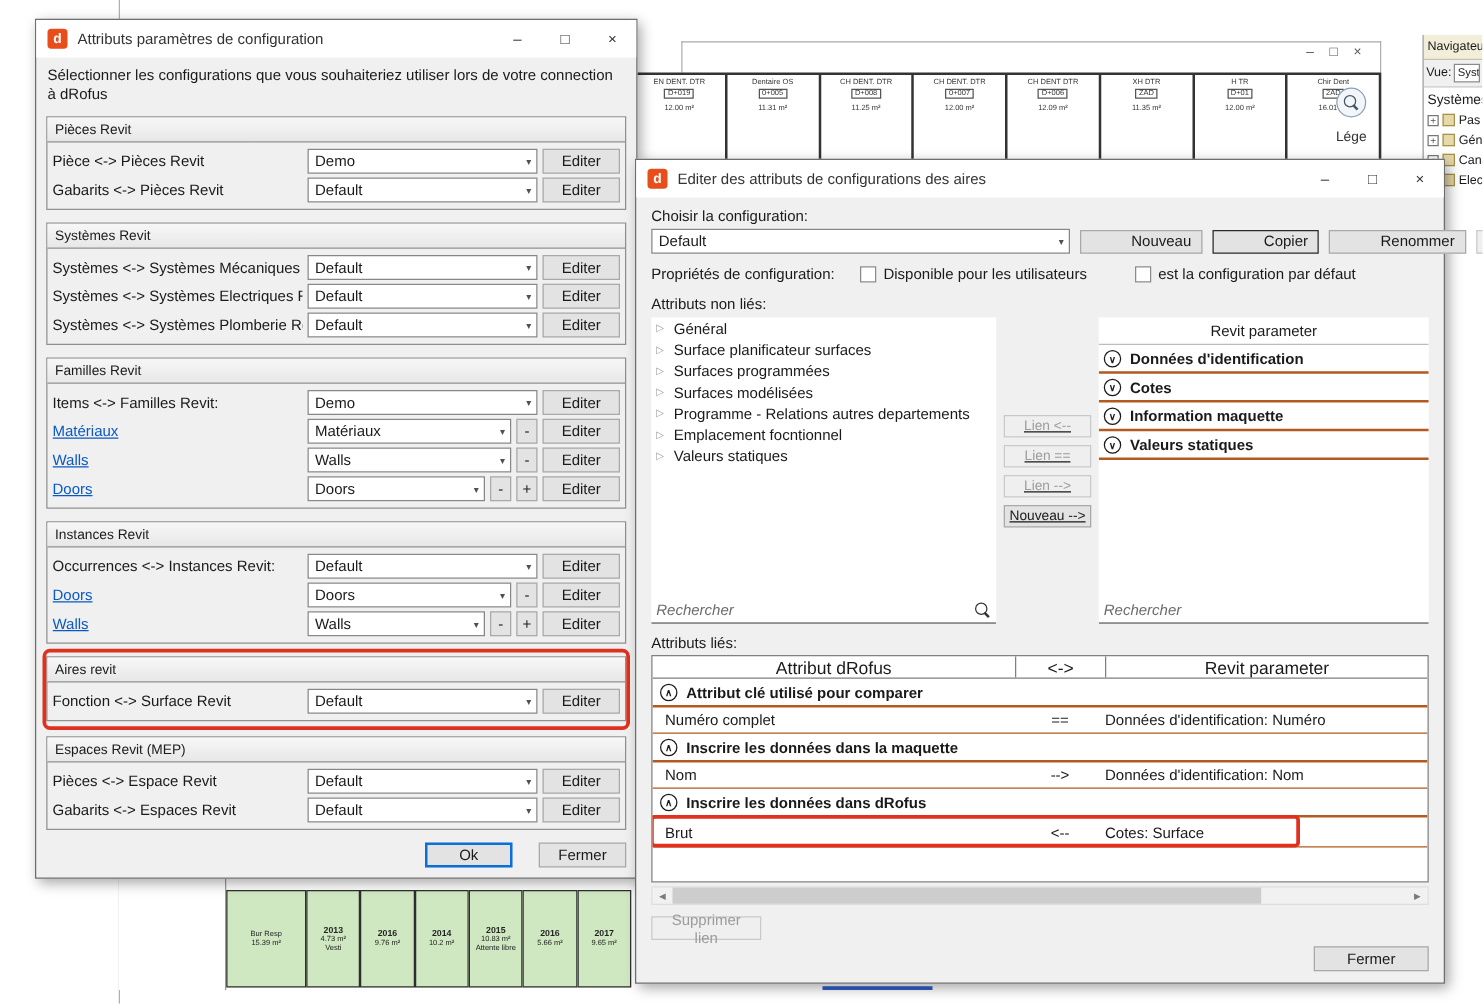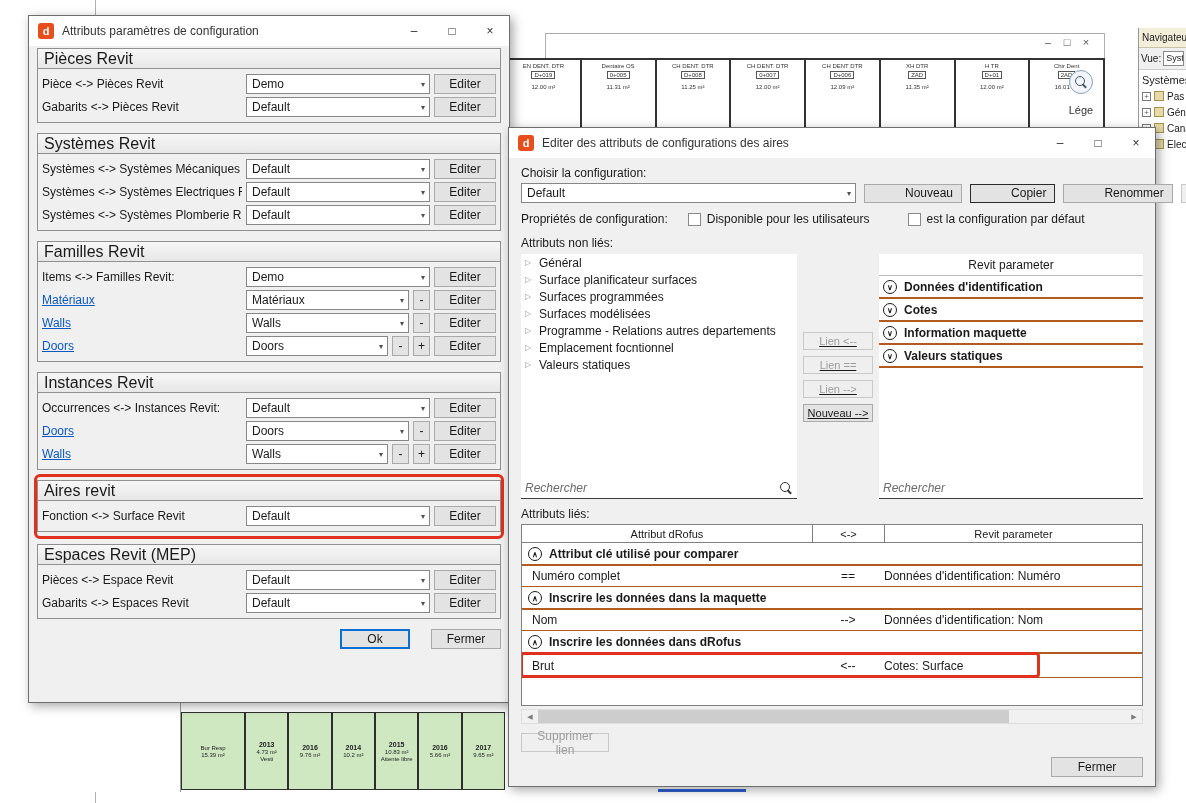--- a/index.html
+++ b/index.html
@@ -56,21 +56,21 @@
   .cb { width:13px; height:13px; border:1px solid #8a8a8a; background:#fff; display:inline-block; flex:0 0 13px; cursor:pointer; }
   .lens { width:13px; height:13px; position:relative; flex:0 0 13px; }
   .lens::before { content:""; position:absolute; width:8px; height:8px; border:1.5px solid #333; border-radius:50%; left:0; top:0; }
   .lens::after { content:""; position:absolute; width:5px; height:1.5px; background:#333; transform:rotate(45deg); left:7px; top:9px; }
 
   
   #dlg1 { left:28px; top:15px; width:482px; height:688px; z-index:5; }
   .d1-body { padding:2px 8px 8px; }
   .desc { font-size:12px; line-height:15px; margin:5px 1px 10px; color:#1a1a1a; }
   .group { border:1px solid #909090; margin-bottom:10px; background:#f0f0f0; }
-  .group-header { height:20px; background:linear-gradient(#f7f7f7,#e7e7e7); border-bottom:1px solid #909090; display:flex; align-items:center; padding:0 6px; font-size:16px; }
+  .group-header { height:20px; background:linear-gradient(#f7f7f7,#e7e7e7); border-bottom:1px solid #909090; display:flex; align-items:center; padding:0 6px; font-size:11px; }
   .rows { padding:3px 2px; }
   .row { display:flex; align-items:center; gap:4px; height:22px; padding:0 2px; margin:1px 0; }
   .lbl { flex:0 0 200px; white-space:nowrap; overflow:hidden; }
   .link { color:#0a58c4; text-decoration:underline; cursor:pointer; }
   .row .select { flex:1;align-items:center; }
   .w-edit { flex:0 0 62px; padding:0; }
   .w-sq { flex:0 0 17px; padding:0; }
   .redwrap { position:relative; }
   .redwrap::after { content:""; position:absolute; left:-3px; right:-3px; top:-6px; bottom:-7px; border:3px solid #e0301e; border-radius:6px; pointer-events:none; }
   .d1-footer { display:flex; justify-content:flex-end; gap:21px; margin-top:4px; }
@@ -96,21 +96,21 @@
   .tree-item { height:17px; display:flex; align-items:center; gap:6px; padding-left:4px; cursor:pointer; }
   .tri { color:#9a9a9a; font-size:8px; flex:0 0 8px; }
   .search-row { margin-top:auto; border-bottom:1px solid #3c3c3c; display:flex; align-items:center; padding:2px 4px 3px; }
   .search-input { border:none; outline:none; flex:1; font-family:inherit; font-size:12px; background:transparent; color:#333; }
   .search-input::placeholder { font-style:italic; color:#6b6b6b; }
   .rp-head { text-align:center; padding:4px 0 3px; border-bottom:1px solid #bcbcbc; }
   .rp-group { display:flex; align-items:center; gap:7px; padding:4px 4px 3px; border-bottom:2px solid #b25a1f; font-weight:bold; cursor:pointer; }
   .circ { width:14px; height:14px; border-radius:50%; border:1px solid #1a1a1a; display:inline-flex; align-items:center; justify-content:center; font-size:8px; font-weight:bold; flex:0 0 14px; color:#1a1a1a; }
   .linked-lbl { margin:8px 0 3px; }
   .ltable { border:1px solid #808080; background:#fff; height:182px; overflow:hidden; }
-  .t-head { display:grid; grid-template-columns:290px 72px 1fr; height:18px; border-bottom:1px solid #808080; font-size:11px; }
+  .t-head { display:grid; grid-template-columns:290px 72px 1fr; height:18px; border-bottom:1px solid #808080; font-size:14px; }
   .t-head > div { display:flex; align-items:center; justify-content:center; border-left:1px solid #808080; overflow:hidden; }
   .t-head > div:first-child { border-left:none; }
   .t-group { display:flex; align-items:center; gap:7px; padding:4px 6px 3px; border-bottom:2px solid #b25a1f; font-weight:bold; cursor:pointer; }
   .t-row { display:grid; grid-template-columns:290px 72px 1fr; height:21px; align-items:center; border-bottom:1px solid #b25a1f; position:relative; cursor:default; }
   .t-row .c1 { padding-left:10px; overflow:hidden; white-space:nowrap; }
   .t-row .c2 { text-align:center; }
   .t-row .c3 { overflow:hidden; white-space:nowrap; }
   .t-row.redrow { height:24px; border-bottom:1px solid #b25a1f; }
   .t-row.redrow::after { content:""; position:absolute; left:-2px; right:102px; top:-2px; bottom:-1px; border:3px solid #e0301e; border-radius:4px; pointer-events:none; }
   .hscroll { height:15px; background:#f1f1f1; border:1px solid #dedede; display:flex; align-items:center; margin-top:3px; }
@@ -255,20 +255,21 @@
 
 <section class="dialog" id="dlg1">
   <div class="titlebar">
     <span class="logo">d</span>
     <span class="tb-title">Attributs paramètres de configuration</span>
     <span class="win-btn">–</span>
     <span class="win-btn">□</span>
     <span class="win-btn">×</span>
   </div>
   <div class="d1-body">
+    <p class="desc">Sélectionner les configurations que vous souhaiteriez utiliser lors de votre connection à dRofus</p>
 
     <div class="group">
       <div class="group-header">
           <span>Pièces Revit</span>
         </div>
       <div class="rows">
         <div class="row">
           <span class="lbl">Pièce &lt;-&gt; Pièces Revit</span>
           <div class="select">
               <span class="val">Demo</span>

